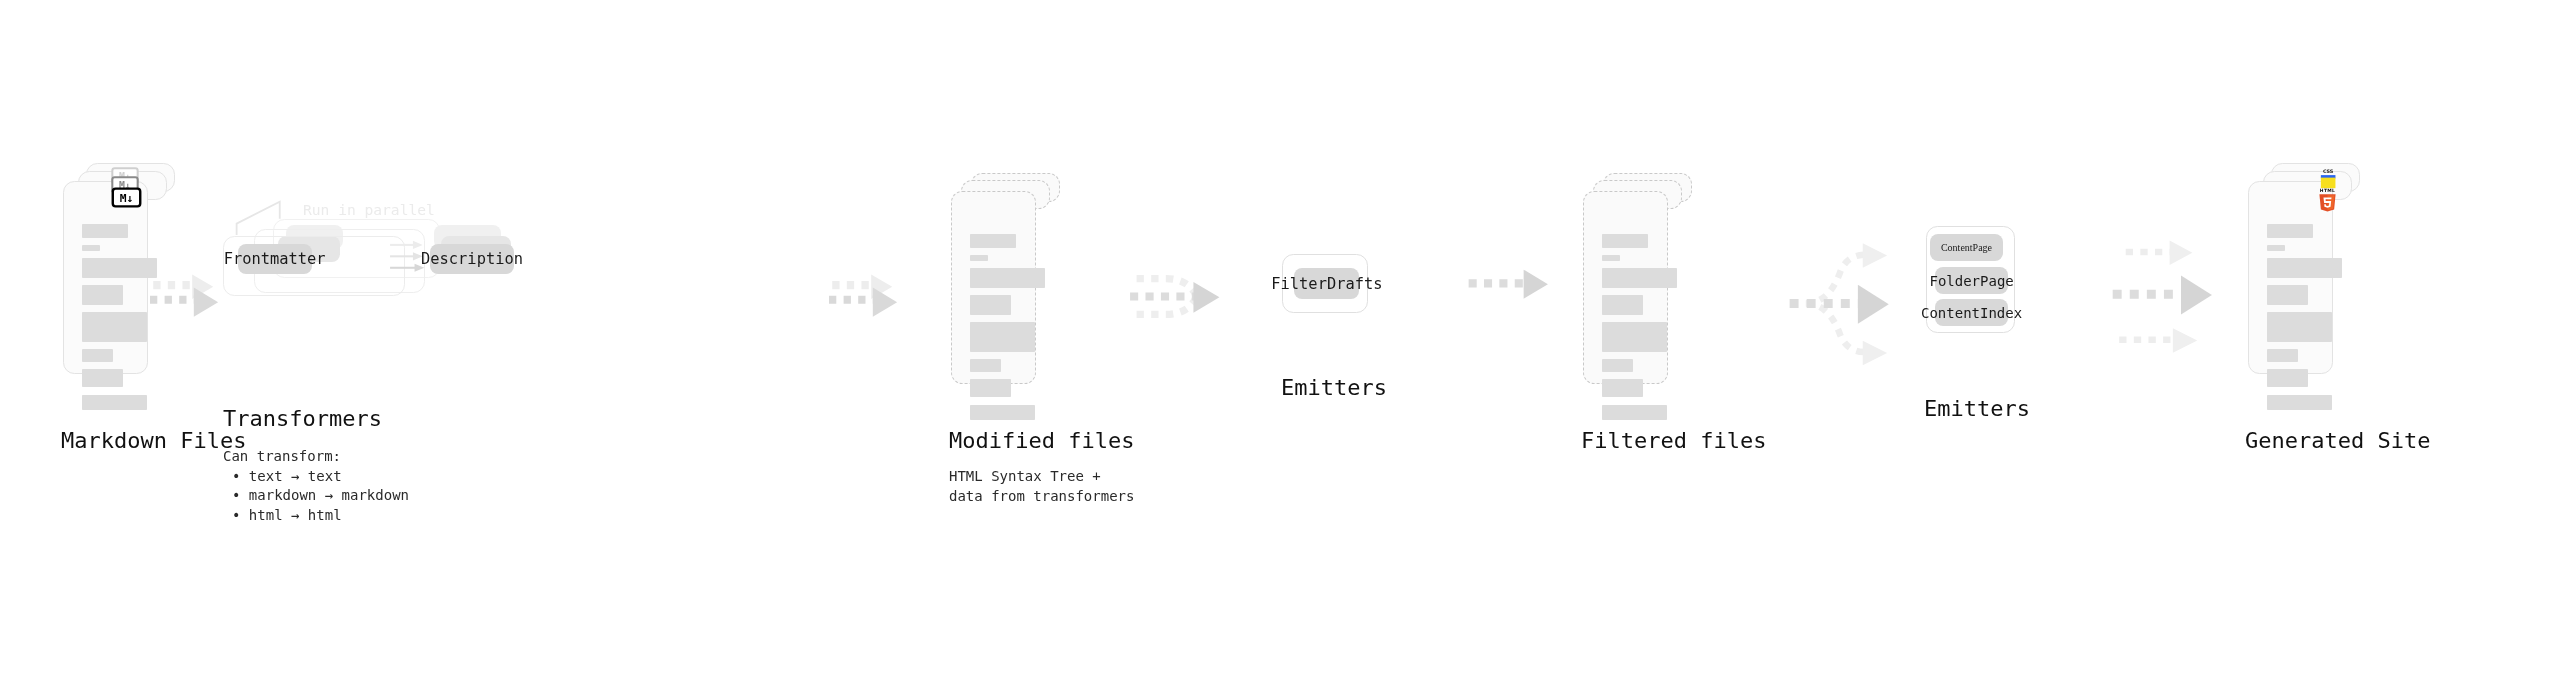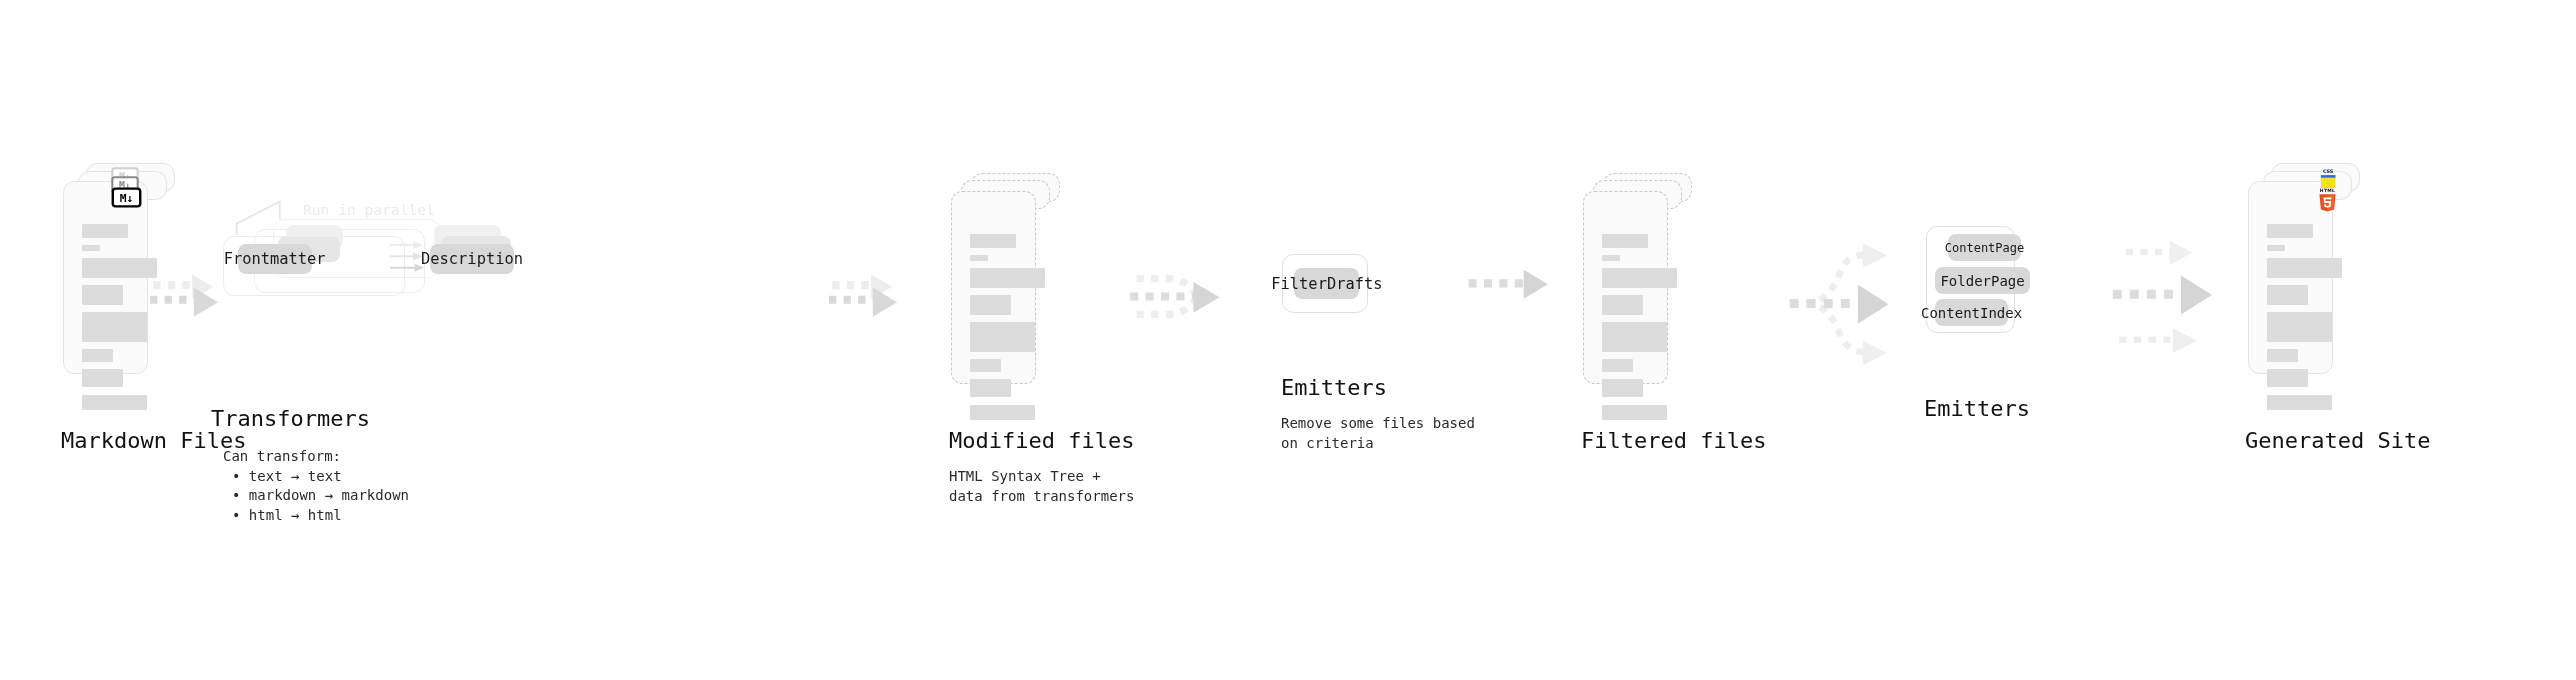--- a/index.html
+++ b/index.html
@@ -139,21 +139,21 @@
       <polygon points="28,1 40,6 28,11" fill="#ececec"></polygon>
       <line x1="0" y1="20" x2="30" y2="20" stroke="#e4e4e4" stroke-width="2.5"></line>
       <polygon points="28,15 40,20 28,25" fill="#e4e4e4"></polygon>
       <line x1="0" y1="34" x2="32" y2="34" stroke="#d7d7d7" stroke-width="2.5"></line>
       <polygon points="30,29 42,34 30,39" fill="#d7d7d7"></polygon>
     </svg>
 
     <div class="tchip front" style="left:14.6px; top:45px; width:74px; height:30px;">Frontmatter</div>
     <div class="tchip front" style="left:207px; top:45px; width:84px; height:30px;">Description</div>
   </div>
-  <div class="title" style="left:211px; top:406px;">Transformers</div>
+  <div class="title" style="left:223px; top:406px;">Transformers</div>
   <div class="desc" style="left:223px; top:446px;">Can transform:</div>
   <div class="desc" style="left:232px; top:466px;">• <span>text → text</span></div>
   <div class="desc" style="left:232px; top:485px;">• <span>markdown → markdown</span></div>
   <div class="desc" style="left:232px; top:505px;">• <span>html → html</span></div>
 
   <svg style="left:829px; top:272px;" width="73" height="49" viewBox="0 0 90 60">
     <line x1="4" y1="16" x2="58" y2="16" stroke="#ededed" stroke-width="10" stroke-dasharray="9 9"></line>
     <polygon points="52,3 78,18 52,33" fill="#ededed"></polygon>
     <line x1="0" y1="34" x2="58" y2="34" stroke="#d9d9d9" stroke-width="10" stroke-dasharray="9 9"></line>
     <polygon points="54,19 84,37 54,55" fill="#d9d9d9"></polygon>
@@ -183,22 +183,20 @@
     <path d="M14,18 L50,18 Q78,18 88,40" fill="none" stroke="#eeeeee" stroke-width="9" stroke-dasharray="9 9"></path>
     <path d="M14,62 L50,62 Q78,62 88,40" fill="none" stroke="#eeeeee" stroke-width="9" stroke-dasharray="9 9"></path>
     <line x1="6" y1="40" x2="88" y2="40" stroke="#dcdcdc" stroke-width="10" stroke-dasharray="10 9"></line>
     <polygon points="84,22 116,41 84,60" fill="#d5d5d5"></polygon>
   </svg>
 
   <div class="box" style="left:1282px; top:254px; width:86px; height:59px;">
     <div class="chip" style="left:11.4px; top:13px; width:65px; height:31px;">FilterDrafts</div>
   </div>
   <div class="title" style="left:1281px; top:375px;">Emitters</div>
-  <div class="desc" style="left:1281px; top:413px;">Remove some files based
-on criteria</div>
 
   <svg style="left:1467px; top:268px;" width="89" height="34" viewBox="0 0 110 42">
     <line x1="2" y1="19" x2="74" y2="19" stroke="#dcdcdc" stroke-width="10" stroke-dasharray="10 9"></line>
     <polygon points="70,2 100,20 70,38" fill="#d5d5d5"></polygon>
   </svg>
 
   <div class="doc-stack" style="left:1583px; top:173px;">
     <div class="doc-card dashed" style="left:20.3px; top:0px; width:89px; height:29px;"></div>
     <div class="doc-card dashed" style="left:9.8px; top:7.3px; width:89px; height:29px;"></div>
     <div class="doc-card dashed" style="left:0px; top:18px; width:85px; height:193px;">
@@ -219,22 +217,22 @@
   <svg style="left:1788px; top:240px;" width="130" height="126" viewBox="0 0 160 155">
     <path d="M22,78 Q50,78 64,40 Q72,18 96,18" fill="none" stroke="#eeeeee" stroke-width="8" stroke-dasharray="9 9"></path>
     <polygon points="92,4 122,19 92,34" fill="#efefef"></polygon>
     <path d="M22,78 Q50,78 64,116 Q72,138 96,138" fill="none" stroke="#eeeeee" stroke-width="8" stroke-dasharray="9 9"></path>
     <polygon points="92,124 122,139 92,154" fill="#efefef"></polygon>
     <line x1="2" y1="78" x2="92" y2="78" stroke="#dcdcdc" stroke-width="11" stroke-dasharray="11 10"></line>
     <polygon points="86,55 124,79 86,103" fill="#d5d5d5"></polygon>
   </svg>
 
   <div class="box" style="left:1926px; top:226px; width:89px; height:107px;">
-    <div class="chip" style="left:21px; top:7.3px; width:73px; height:27px; font-size:12px;">ContentPage</div>
-    <div class="chip" style="left:8.1px; top:40px; width:95px; height:27px; font-size:14px;">FolderPage</div>
+    <div class="chip" style="left:3px; top:7.3px; width:73px; height:27px; font-size:10px;font-family:Liberation Serif, serif;">ContentPage</div>
+    <div class="chip" style="left:8.1px; top:40px; width:73px; height:27px; font-size:14px;">FolderPage</div>
     <div class="chip" style="left:8.1px; top:72px; width:73px; height:27px; font-size:14px;">ContentIndex</div>
   </div>
   <div class="title" style="left:1924px; top:396px;">Emitters</div>
 
   <svg style="left:2111px; top:234px;" width="114" height="122" viewBox="0 0 140 150">
     <line x1="18" y1="22" x2="76" y2="22" stroke="#ededed" stroke-width="8" stroke-dasharray="9 9"></line>
     <polygon points="72,8 100,23 72,38" fill="#efefef"></polygon>
     <line x1="2" y1="74" x2="92" y2="74" stroke="#dcdcdc" stroke-width="11" stroke-dasharray="11 10"></line>
     <polygon points="86,51 124,75 86,99" fill="#d5d5d5"></polygon>
     <line x1="10" y1="130" x2="80" y2="130" stroke="#ededed" stroke-width="8" stroke-dasharray="9 9"></line>

